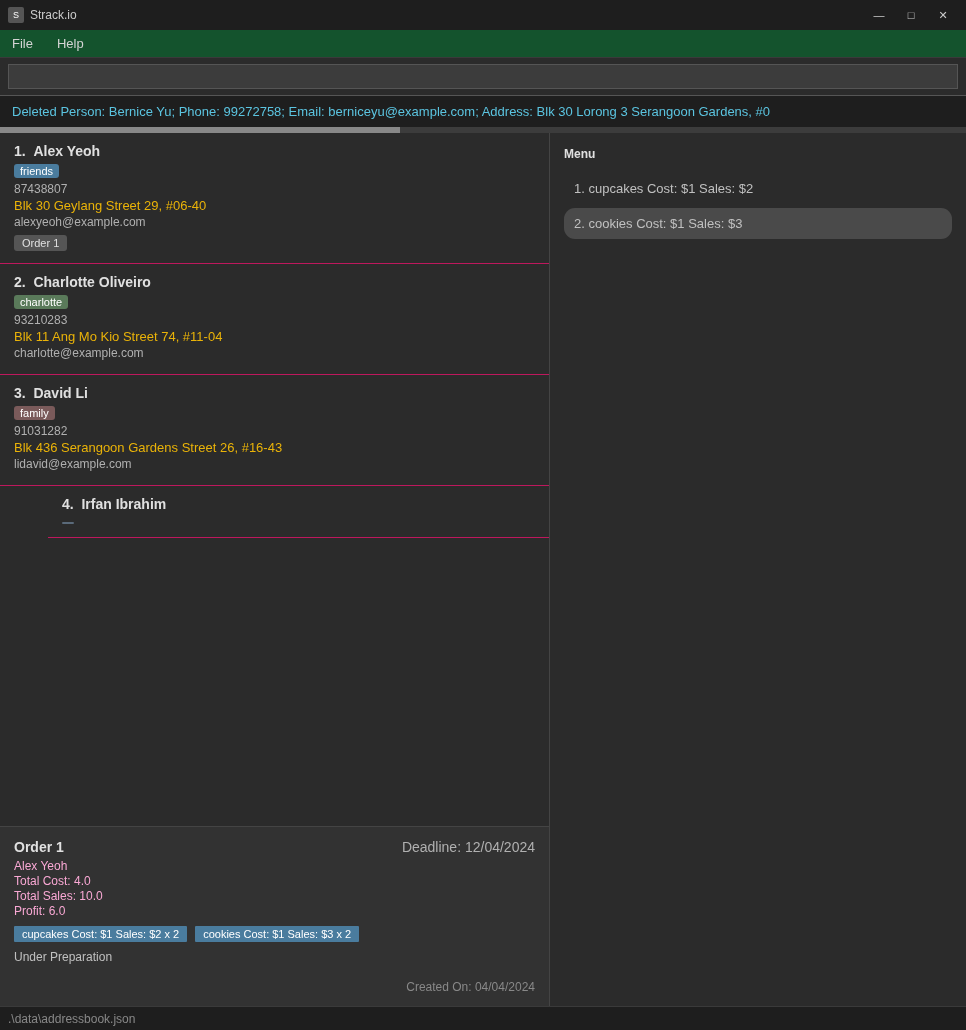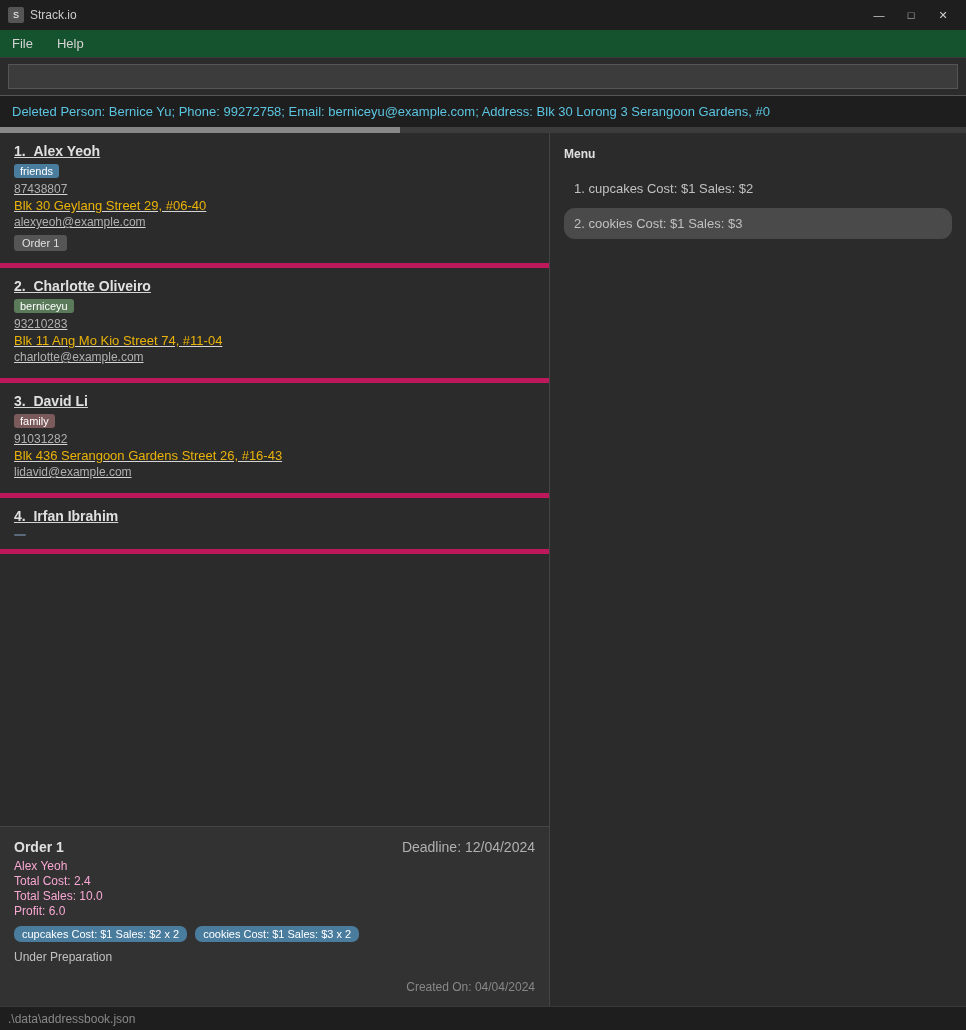--- a/index.html
+++ b/index.html
@@ -148,23 +148,22 @@
       overflow-x: hidden;
       background: #2b2b2b;
       position: relative;
     }
     #contacts-list::-webkit-scrollbar { width: 8px; }
     #contacts-list::-webkit-scrollbar-track { background: #2b2b2b; }
     #contacts-list::-webkit-scrollbar-thumb { background: #666; }
 
     .contact-card {
       padding: 10px 14px 12px 14px;
-      border-bottom: 5px solid #be185d;
-      cursor: pointer;
-      text-decoration: underline;
+      border-bottom: 1px solid #be185d;
+      cursor: pointer;
     }
 
     .contact-number-name {
       font-size: 14px;
       font-weight: 600;
       color: #e0e0e0;
       margin-bottom: 4px;
     }
     .contact-tag {
       display: inline-block;
@@ -224,21 +223,21 @@
     #order-items-row {
       display: flex;
       gap: 8px;
       margin: 8px 0;
       flex-wrap: wrap;
     }
     .item-badge {
       display: inline-block;
       padding: 2px 8px;
       background: #4a7c9e;
-      border-radius: 7px;
+      border-radius: 1px;
       font-size: 11px;
       color: #fff;
     }
     #order-status {
       font-size: 12px;
       color: #c0c0c0;
       margin-bottom: 16px;
     }
     #order-created {
       font-size: 12px;
@@ -325,48 +324,48 @@
         <div class="contact-number-name">1.&nbsp;&nbsp;Alex Yeoh</div>
         <span class="contact-tag tag-friends">friends</span>
         <div class="contact-phone">87438807</div>
         <div class="contact-address">Blk 30 Geylang Street 29, #06-40</div>
         <div class="contact-email">alexyeoh@example.com</div>
         <span class="order-badge">Order 1</span>
       </div>
 
       <div class="contact-card">
         <div class="contact-number-name">2.&nbsp;&nbsp;Charlotte Oliveiro</div>
-        <span class="contact-tag tag-neighbours">berniceyu</span>
+        <span class="contact-tag tag-neighbours">charlotte</span>
         <div class="contact-phone">93210283</div>
         <div class="contact-address">Blk 11 Ang Mo Kio Street 74, #11-04</div>
         <div class="contact-email">charlotte@example.com</div>
       </div>
 
       <div class="contact-card">
         <div class="contact-number-name">3.&nbsp;&nbsp;David Li</div>
         <span class="contact-tag tag-family">family</span>
         <div class="contact-phone">91031282</div>
         <div class="contact-address">Blk 436 Serangoon Gardens Street 26, #16-43</div>
         <div class="contact-email">lidavid@example.com</div>
       </div>
 
-      <div class="contact-card" style="padding-bottom: 6px;">
+      <div class="contact-card" style="padding-bottom: 6px; margin-left: 48px;">
         <div class="contact-number-name">4.&nbsp;&nbsp;Irfan Ibrahim</div>
         <span class="contact-tag tag-colleagues" style="background:#5a6a7a;"></span>
       </div>
 
     </div>
 
     <div id="order-detail">
       <div id="order-detail-header">
         <span id="order-title">Order 1</span>
         <span id="order-deadline">Deadline: 12/04/2024</span>
       </div>
       <div class="order-field">Alex Yeoh</div>
-      <div class="order-field">Total Cost: 2.4</div>
+      <div class="order-field">Total Cost: 4.0</div>
       <div class="order-field">Total Sales: 10.0</div>
       <div class="order-field">Profit: 6.0</div>
       <div id="order-items-row">
         <span class="item-badge">cupcakes Cost: $1 Sales: $2 x 2</span>
         <span class="item-badge">cookies Cost: $1 Sales: $3 x 2</span>
       </div>
       <div id="order-status">Under Preparation</div>
       <div id="order-created">Created On: 04/04/2024</div>
     </div>
 

